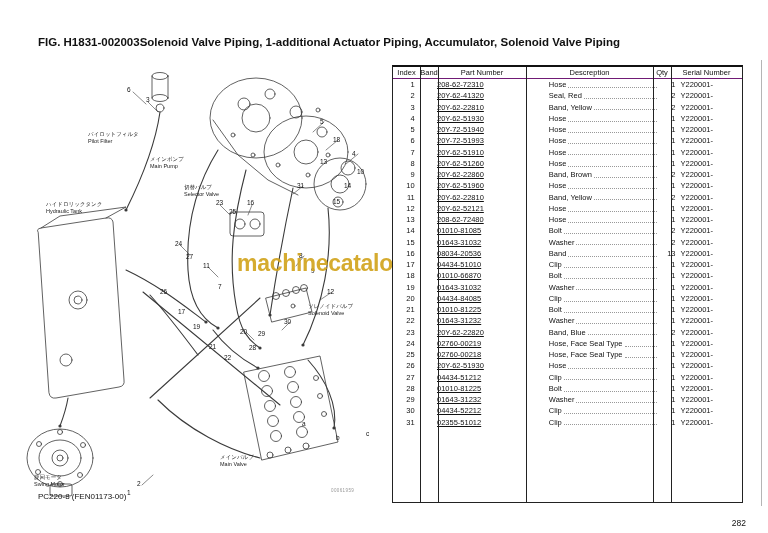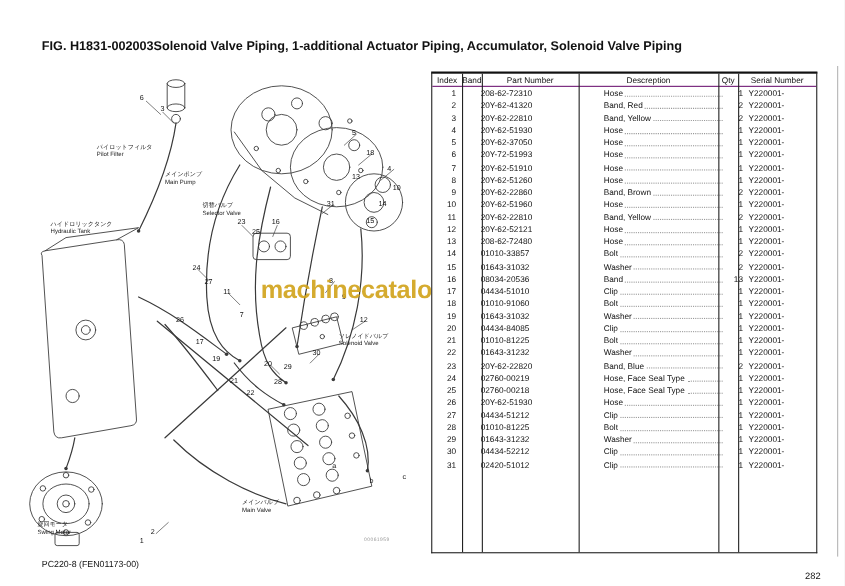--- a/index.html
+++ b/index.html
@@ -12,36 +12,36 @@
   .tableWrap{position:absolute;left:392px;top:65px;width:351px;height:438px;
              border:1px solid #222;border-top:2px solid #111;box-sizing:border-box;background:#fff;}
   .vline{position:absolute;top:0;bottom:0;width:1px;background:#222;}
   .thead{display:flex;height:12px;border-bottom:1px solid #701a75;font-size:7.5px;line-height:11px;box-sizing:border-box;}
   .th{text-align:center;overflow:hidden;white-space:nowrap;}
   .w1{width:27px}.w2{width:18px}.w3{width:88px}.w4{width:127px}.w5{width:18px}.w6{width:71px}
   .trow{display:flex;height:11.25px;font-size:7.5px;line-height:11.25px;}
   .c{overflow:hidden;white-space:nowrap;box-sizing:border-box;}
   .ci{width:27px;text-align:right;padding-right:3px;}
   .cc{width:18px;}
-  .cp{width:88px;padding-left:3px;}
+  .cp{width:88px;padding-left:3px;text-decoration:underline;}
   .cd{width:127px;padding-left:3px;display:flex;margin-left:32px;}
   .cd .lead{flex:1;border-bottom:1px dotted #999;margin:0 4px 2.5px 2px;}
   .cq{width:18px;text-align:right;padding-right:2px;}
   .cs{width:71px;padding-left:3px;}
 
   
   .diagram{position:absolute;left:8px;top:60px;width:390px;height:450px;}
   .dlabel{position:absolute;font-size:5.5px;line-height:6.5px;color:#222;white-space:nowrap;}
   .callout{position:absolute;font-size:6.5px;line-height:7px;color:#111;}
   .draw-num{position:absolute;left:331px;top:488px;font-size:4.5px;color:#999;letter-spacing:0.4px;}
 
   .watermark{position:absolute;left:237px;top:250px;font-size:23px;font-weight:bold;
              letter-spacing:-0.3px;opacity:0.92;white-space:nowrap;}
 
-  .footer-left{position:absolute;left:38px;top:508px;font-size:8px;}
+  .footer-left{position:absolute;left:38px;top:492px;font-size:8px;}
   .page-num{position:absolute;right:22px;top:518px;font-size:8.5px;text-align:center;}
   .edge{position:absolute;left:761px;top:60px;width:1px;height:446px;background:#b5b5b5;}
 </style>
 </head>
 <body>
 
 <div class="page">
 
   <div class="title">
     <span>FIG. H1831-002003</span><span class="t2">Solenoid Valve Piping, 1-additional Actuator Piping, Accumulator, Solenoid Valve Piping</span>
@@ -259,21 +259,21 @@
             <i class="lead"></i>
           </div>
           <div class="c cq">1</div>
           <div class="c cs">Y220001-</div>
         </div>
         <div class="trow">
           <div class="c ci">2</div>
           <div class="c cc"></div>
           <div class="c cp">20Y-62-41320</div>
           <div class="c cd">
-            <span>Band, Red</span>
+            <span>Seal, Red</span>
             <i class="lead"></i>
           </div>
           <div class="c cq">2</div>
           <div class="c cs">Y220001-</div>
         </div>
         <div class="trow">
           <div class="c ci">3</div>
           <div class="c cc"></div>
           <div class="c cp">20Y-62-22810</div>
           <div class="c cd">
@@ -290,21 +290,21 @@
           <div class="c cd">
             <span>Hose</span>
             <i class="lead"></i>
           </div>
           <div class="c cq">1</div>
           <div class="c cs">Y220001-</div>
         </div>
         <div class="trow">
           <div class="c ci">5</div>
           <div class="c cc"></div>
-          <div class="c cp">20Y-62-37050</div>
+          <div class="c cp">20Y-72-51940</div>
           <div class="c cd">
             <span>Hose</span>
             <i class="lead"></i>
           </div>
           <div class="c cq">1</div>
           <div class="c cs">Y220001-</div>
         </div>
         <div class="trow">
           <div class="c ci">6</div>
           <div class="c cc"></div>
@@ -389,21 +389,21 @@
           <div class="c cd">
             <span>Hose</span>
             <i class="lead"></i>
           </div>
           <div class="c cq">1</div>
           <div class="c cs">Y220001-</div>
         </div>
         <div class="trow">
           <div class="c ci">14</div>
           <div class="c cc"></div>
-          <div class="c cp">01010-33857</div>
+          <div class="c cp">01010-81085</div>
           <div class="c cd">
             <span>Bolt</span>
             <i class="lead"></i>
           </div>
           <div class="c cq">2</div>
           <div class="c cs">Y220001-</div>
         </div>
         <div class="trow">
           <div class="c ci">15</div>
           <div class="c cc"></div>
@@ -433,21 +433,21 @@
           <div class="c cd">
             <span>Clip</span>
             <i class="lead"></i>
           </div>
           <div class="c cq">1</div>
           <div class="c cs">Y220001-</div>
         </div>
         <div class="trow">
           <div class="c ci">18</div>
           <div class="c cc"></div>
-          <div class="c cp">01010-91060</div>
+          <div class="c cp">01010-66870</div>
           <div class="c cd">
             <span>Bolt</span>
             <i class="lead"></i>
           </div>
           <div class="c cq">1</div>
           <div class="c cs">Y220001-</div>
         </div>
         <div class="trow">
           <div class="c ci">19</div>
           <div class="c cc"></div>
@@ -576,21 +576,21 @@
           <div class="c cd">
             <span>Clip</span>
             <i class="lead"></i>
           </div>
           <div class="c cq">1</div>
           <div class="c cs">Y220001-</div>
         </div>
         <div class="trow">
           <div class="c ci">31</div>
           <div class="c cc"></div>
-          <div class="c cp">02420-51012</div>
+          <div class="c cp">02355-51012</div>
           <div class="c cd">
             <span>Clip</span>
             <i class="lead"></i>
           </div>
           <div class="c cq">1</div>
           <div class="c cs">Y220001-</div>
         </div>
       </div>
     <div class="vline" style="left:27px"></div>
     <div class="vline" style="left:45px"></div>

